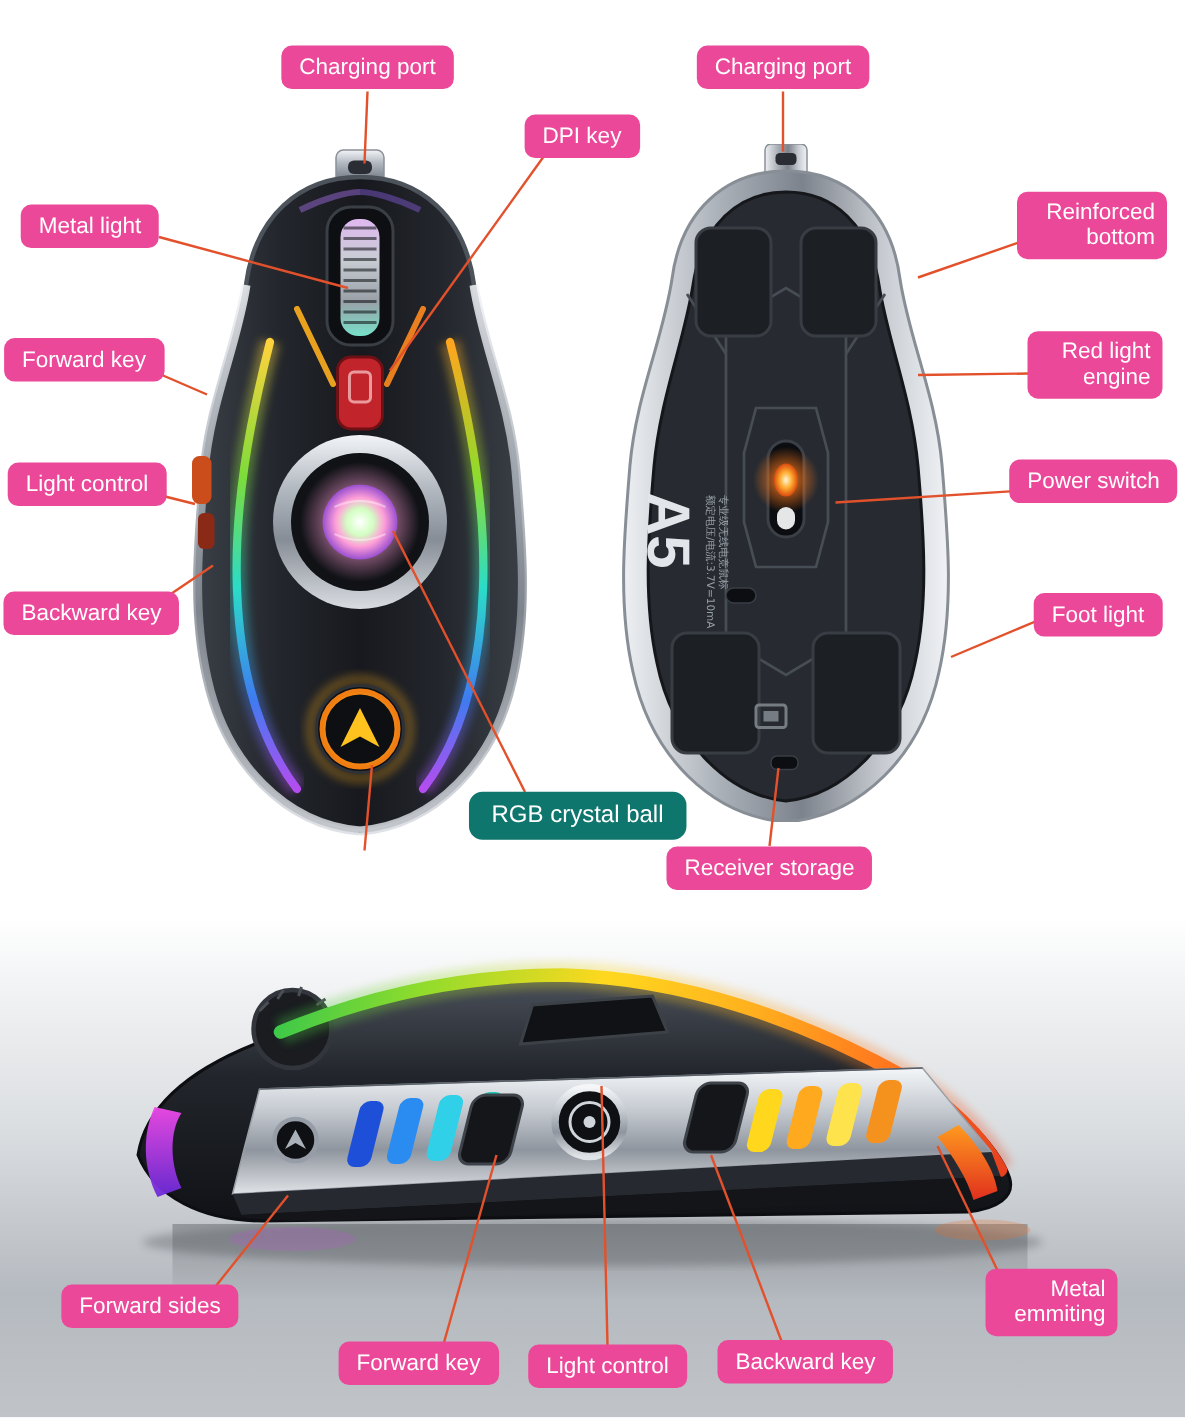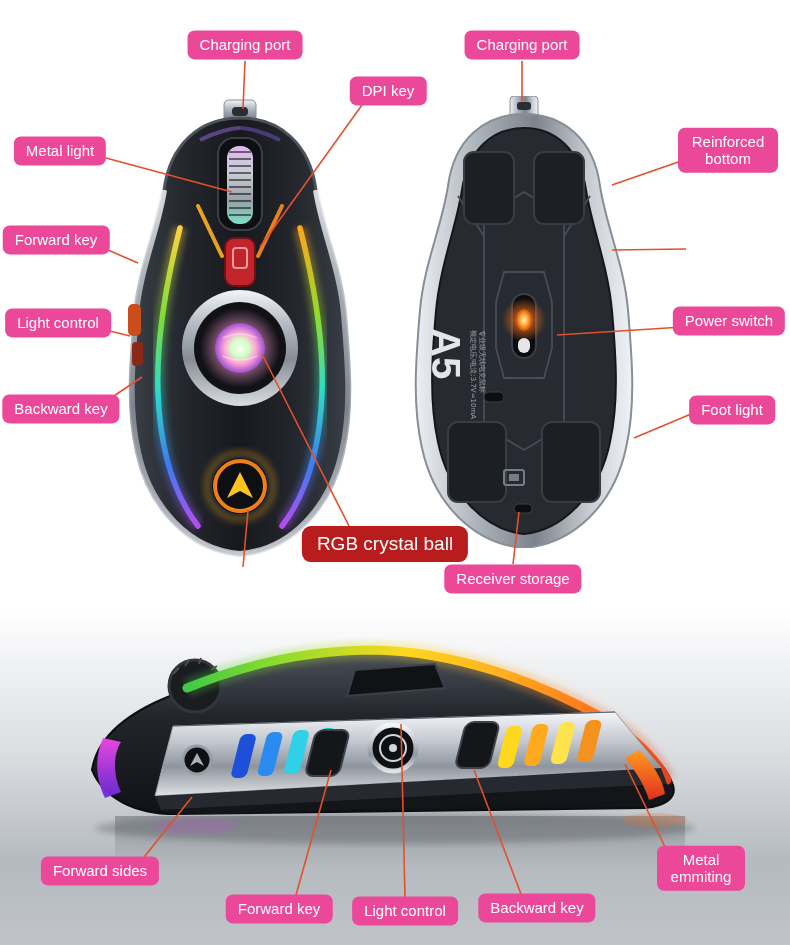--- a/index.html
+++ b/index.html
@@ -5,22 +5,22 @@
   html,body{margin:0;padding:0;background:#fff}
   .stage{position:relative;width:790px;height:945px;background:#ffffff;overflow:hidden;
          font-family:"Liberation Sans",sans-serif}
   .bottom-band{position:absolute;left:0;top:612px;width:790px;height:333px;
     background:linear-gradient(180deg,#ffffff 0%,#f0f1f3 16%,#dbdee1 42%,#b5bac0 75%,#c0c4c8 100%)}
   .view{position:absolute;z-index:1}
   .lines{position:absolute;left:0;top:0;width:790px;height:945px;z-index:2;pointer-events:none}
   .lines line{stroke:#e2512b;stroke-width:1.6}
   .tag{position:absolute;transform:translate(-50%,-50%);background:#ec4899;color:#fff;
        font-size:15px;line-height:1.15;padding:6px 12px;border-radius:7px;white-space:nowrap;z-index:3}
-  .tag.wide{white-space:normal;text-align:center;padding:5px 8px}
-  .tag.orange{background:#b91c1c;font-size:19px;padding:7px 15px;border-radius:9px}
+  .tag.wide{white-space:normal;text-align:right;padding:5px 8px}
+  .tag.orange{background:#0f766e;font-size:16px;padding:7px 15px;border-radius:9px}
 </style>
 </head>
 <body>
 
 <div class="stage">
 
   <div class="bottom-band"></div>
 
   <svg class="view" style="left:108px;top:98px" width="264" height="466" viewBox="0 0 264 466">
     <defs>
@@ -325,20 +325,21 @@
     <line x1="405" y1="897" x2="401" y2="724"></line>
     <line x1="521" y1="894" x2="474" y2="770"></line>
   </svg>
 
   <div class="tag" style="left:245px;top:45px">Charging port</div>
   <div class="tag" style="left:522px;top:45px">Charging port</div>
   <div class="tag" style="left:388px;top:91px">DPI key</div>
   <div class="tag" style="left:60px;top:151px">Metal light</div>
   <div class="tag wide" style="left:728px;top:150px;width:84px">Reinforced bottom</div>
   <div class="tag" style="left:56px;top:240px">Forward key</div>
+  <div class="tag wide" style="left:730px;top:243px;width:74px">Red light engine</div>
   <div class="tag" style="left:58px;top:323px">Light control</div>
   <div class="tag" style="left:729px;top:321px">Power switch</div>
   <div class="tag" style="left:61px;top:409px">Backward key</div>
   <div class="tag" style="left:732px;top:410px">Foot light</div>
   <div class="tag orange" style="left:385px;top:544px">RGB crystal ball</div>
   <div class="tag" style="left:513px;top:579px">Receiver storage</div>
   <div class="tag" style="left:100px;top:871px">Forward sides</div>
   <div class="tag wide" style="left:701px;top:868px;width:72px">Metal emmiting</div>
   <div class="tag" style="left:279px;top:909px">Forward key</div>
   <div class="tag" style="left:405px;top:911px">Light control</div>

